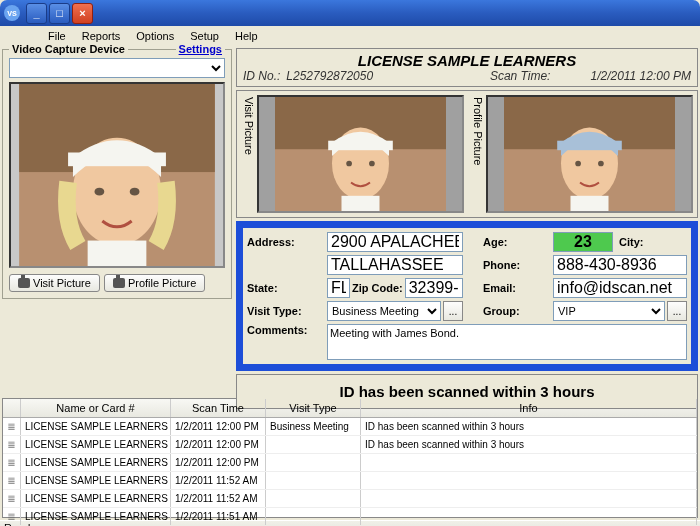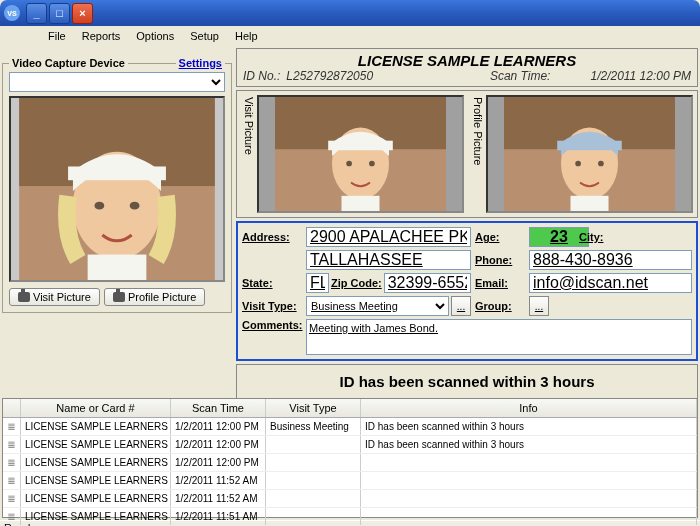--- a/index.html
+++ b/index.html
@@ -6,39 +6,39 @@
   body { background: #ece9d8; width: 700px; height: 526px; overflow: hidden; font-size: 11px; }
   .titlebar { height: 26px; background: linear-gradient(to bottom, #3b77dd 0%, #2a5cbf 50%, #1e4aa8 100%); display: flex; align-items: center; padding: 0 4px; color: white; border-radius: 7px 7px 0 0; }
   .titlebar .appicon { width: 16px; height: 16px; background: #6aa4f0; border-radius: 50%; margin-right: 4px; display:inline-flex;align-items:center;justify-content:center;font-size:8px;color:#fff;font-weight:bold;font-family:Liberation Mono, monospace;}
   .titlebar .title { flex: 1; font-size: 12px; font-weight: bold; text-shadow: 1px 1px 0 #0a2a6c; }
   .winbtn { width: 21px; height: 21px; margin-left: 2px; background: linear-gradient(to bottom, #5a8fe6, #2a5cbf); border: 1px solid #1a3c88; border-radius: 3px; display:flex;align-items:center;justify-content:center;color:white;font-weight:bold;font-size:11px;cursor:pointer;}
   .winbtn.close { background: linear-gradient(to bottom, #f07050, #d04020); border-color:#902010;}
   .menubar { height: 20px; background: #ece9d8; display: flex; align-items: center; padding: 0 4px; margin-left: 36px; }
   .menubar span { padding: 2px 8px; cursor: default; }
   .content { display: flex; padding: 2px; gap: 4px; height: 350px; }
   .left-panel { width: 230px; display:flex; flex-direction:column;}
-  .group { border: 1px solid #a0a090; background:#ece9d8; padding: 8px 6px 6px 6px; position: relative; margin-top:15px;}
+  .group { border: 1px solid #a0a090; background:#ece9d8; padding: 8px 6px 6px 6px; position: relative; margin-top:1px;}
   .group .legend { position: absolute; top: -7px; left: 6px; background: #ece9d8; padding: 0 3px; font-weight:bold;}
   .settings-link { position:absolute; top:-7px; right:6px; background:#ece9d8; padding:0 3px; color:#0000cc; text-decoration:underline; font-weight:bold; cursor:pointer;}
   .combo { width: 100%; height: 20px; border:1px solid #7f9db9; background:white; font-size:11px;}
   .capture-area { margin-top:4px; border:2px inset #888; height:186px; background:#c8c8c8; display:flex;align-items:center;justify-content:center; overflow:hidden;}
   .btnrow { display:flex; gap:4px; margin-top:6px; }
   .xpbtn { background: linear-gradient(#fdfdfd,#e8e8e0); border:1px solid #888; border-radius:3px; padding:2px 8px; font-size:11px; cursor:pointer; display:inline-flex;align-items:center;gap:3px;}
   .camicon{width:12px;height:10px;background:#555;border-radius:2px;position:relative;}
   .camicon::before{content:"";position:absolute;top:-3px;left:3px;width:4px;height:3px;background:#555;}
   .right-panel { flex:1; display:flex; flex-direction:column; gap:3px;}
   .header-bar { border:1px solid #888; background:#ece9d8; padding:3px 6px; }
   .header-bar .big { font-size:15px; font-weight:bold; text-align:center; font-style:italic;}
   .header-row2{display:flex; font-style:italic; color:#333; font-size:12px;}
   .header-row2 .l{flex:0 0 auto;} .header-row2 .v1{flex:1;padding-left:6px;} .header-row2 .r{flex:0 0 auto;} .header-row2 .v2{padding-left:40px;}
   .pics{border:1px solid #888; background:#ece9d8; display:flex; gap:6px; padding:4px; height:128px;}
   .picbox{flex:1; display:flex;}
   .vlabel{writing-mode:vertical-rl; text-orientation:mixed; font-size:11px; padding:2px; background:#ece9d8;}
   .picframe{flex:1; border:2px inset #888; background:#a0a0a0; overflow:hidden; display:flex;align-items:center;justify-content:center;}
-  .fields{border:2px solid #1d4ed8; background:#ece9d8; padding:4px; display:grid; grid-template-columns: 60px 1fr 48px 50px 46px 1fr; gap:3px 4px; align-items:center;text-decoration:underline;}
+  .fields{border:7px solid #1d4ed8; background:#ece9d8; padding:4px; display:grid; grid-template-columns: 60px 1fr 48px 50px 46px 1fr; gap:3px 20px; align-items:center;}
   .fields label{font-weight:bold; font-size:11px;}
   .inp{border:1px solid #7f9db9; background:white; height:20px; padding:1px 3px; font-size:16px; width:100%;}
   .inp.age{background:#4ec94e; text-align:center; font-weight:bold;}
   .sel{border:1px solid #7f9db9; background:white; height:20px; font-size:11px;width:100%;}
   .dotbtn{width:20px; height:20px; border:1px solid #888; background:linear-gradient(#fdfdfd,#e8e8e0);font-size:10px;cursor:pointer;}
   .txtarea{border:1px solid #7f9db9; background:white; height:36px; width:100%; font-size:11px; padding:2px; resize:none;}
   .statusmsg{border:1px solid #888; background:#ece9d8; text-align:center; font-size:15px; font-weight:bold; padding:8px;}
   .grid{border:1px solid #888; background:white; margin:2px; height:120px;}
   .ghead{display:flex; background:linear-gradient(#f8f8f4,#e8e8e0); border-bottom:1px solid #aaa; font-weight:normal;}
   .gcell{padding:3px 4px; border-right:1px solid #ccc; white-space:nowrap; overflow:hidden;}
@@ -166,20 +166,21 @@
       <label style="grid-column:4">Email:</label>
       <input class="inp" style="grid-column: 5 / 7;" value="info@idscan.net">
 
       <label>Visit Type:</label>
       <div class="comborow" style="grid-column:2 / 4">
         <select class="sel" style="flex:1"><option>Business Meeting</option></select>
         <button class="dotbtn">...</button>
       </div>
       <label style="grid-column:4">Group:</label>
       <div class="comborow" style="grid-column:5 / 7">
+        <select class="sel" style="flex:1"><option>VIP</option></select>
         <button class="dotbtn">...</button>
       </div>
 
       <label style="align-self:start">Comments:</label>
       <textarea class="txtarea" style="grid-column: 2 / 7;">Meeting with James Bond.</textarea>
     </div>
 
     <div class="statusmsg">ID has been scanned within 3 hours</div>
   </div>
 </div>

